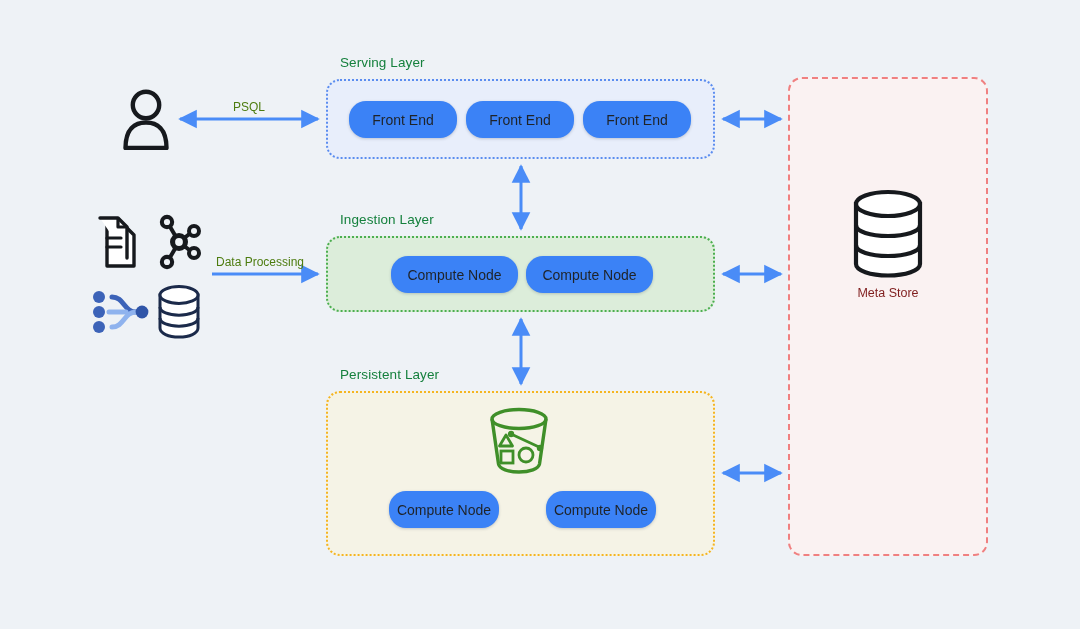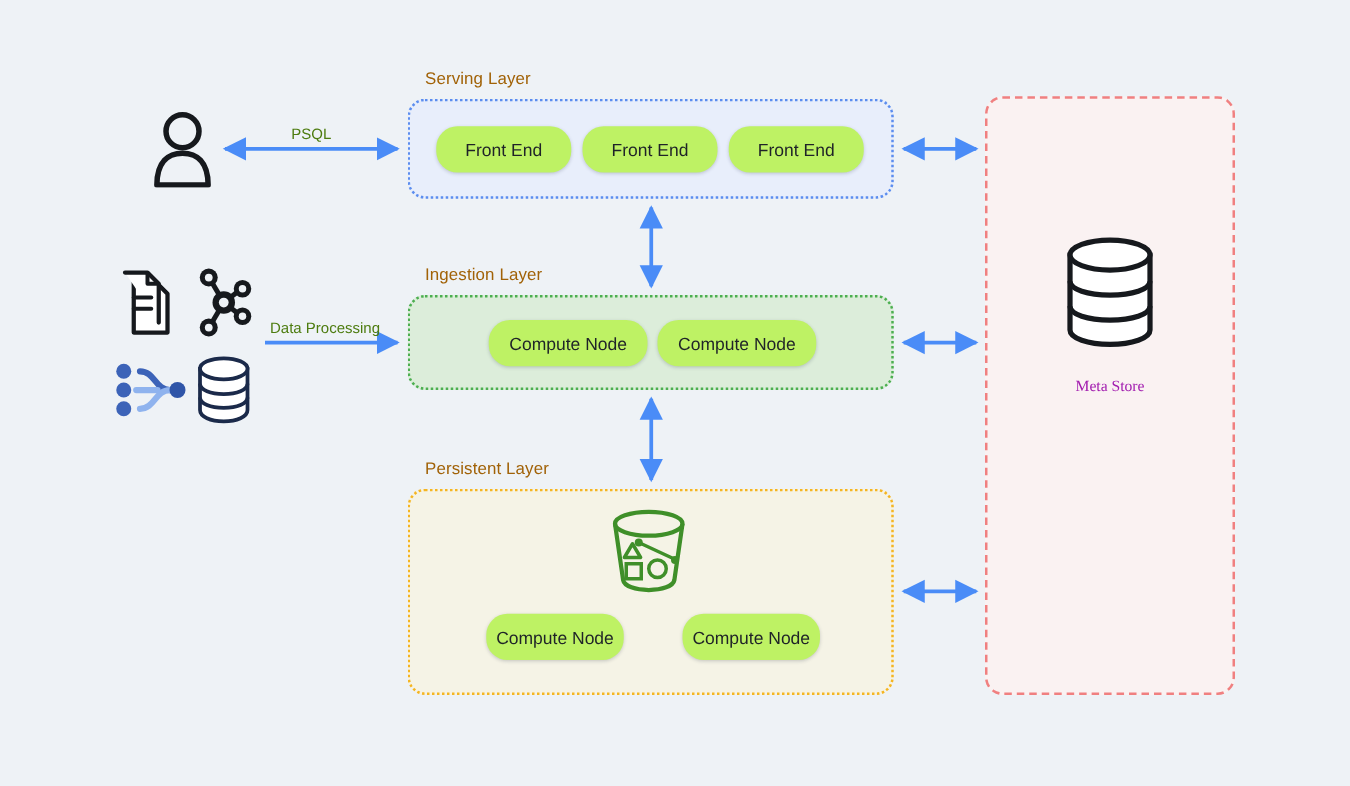--- a/index.html
+++ b/index.html
@@ -19,21 +19,21 @@
     height: 629px;
   }
 
   
   .abs { position: absolute; }
 
   
   .layer-label {
     position: absolute;
     font-size: 13.5px;
-    color: #a16207;
+    color: #15803d;
     letter-spacing: .1px;
     white-space: nowrap;
   }
   .layer-box {
     position: absolute;
     box-sizing: border-box;
     border-radius: 14px;
     display: flex;
     align-items: center;
     justify-content: center;
@@ -59,21 +59,21 @@
     border: 2px dashed #f08080;
     border-radius: 14px;
     box-sizing: border-box;
     position: absolute;
   }
 
   
   .card {
     position: absolute;
     box-sizing: border-box;
-    background: #bef264;
+    background: #3b82f6;
     border-radius: 17px;
     box-shadow: 0 1px 3px rgba(35,45,70,.22);
     display: flex;
     align-items: center;
     justify-content: center;
     font-size: 14px;
     color: #1f2328;
     white-space: nowrap;
   }
 
@@ -95,24 +95,23 @@
   }
 
   
   .meta-item {
     position: absolute;
     width: 200px;
     text-align: center;
   }
   .meta-caption {
     font-size: 12.5px;
-    color: #a21caf;
-    margin-top: 17px;
-    white-space: nowrap;
-    font-family: Liberation Serif, serif;
+    color: #7f1d1d;
+    margin-top: 2px;
+    white-space: nowrap;
   }
 
   
   .src-icon { position: absolute; }
 </style>
 </head>
 <body>
 
 <div id="canvas">
 

